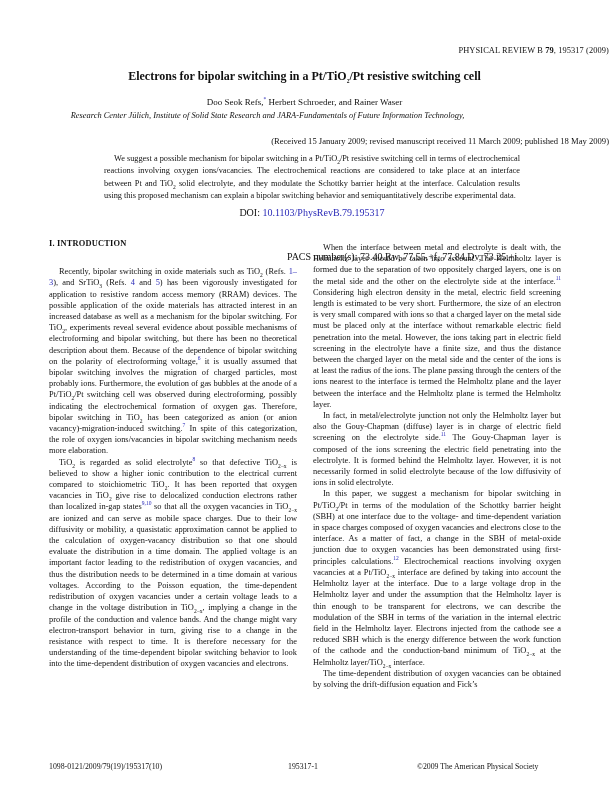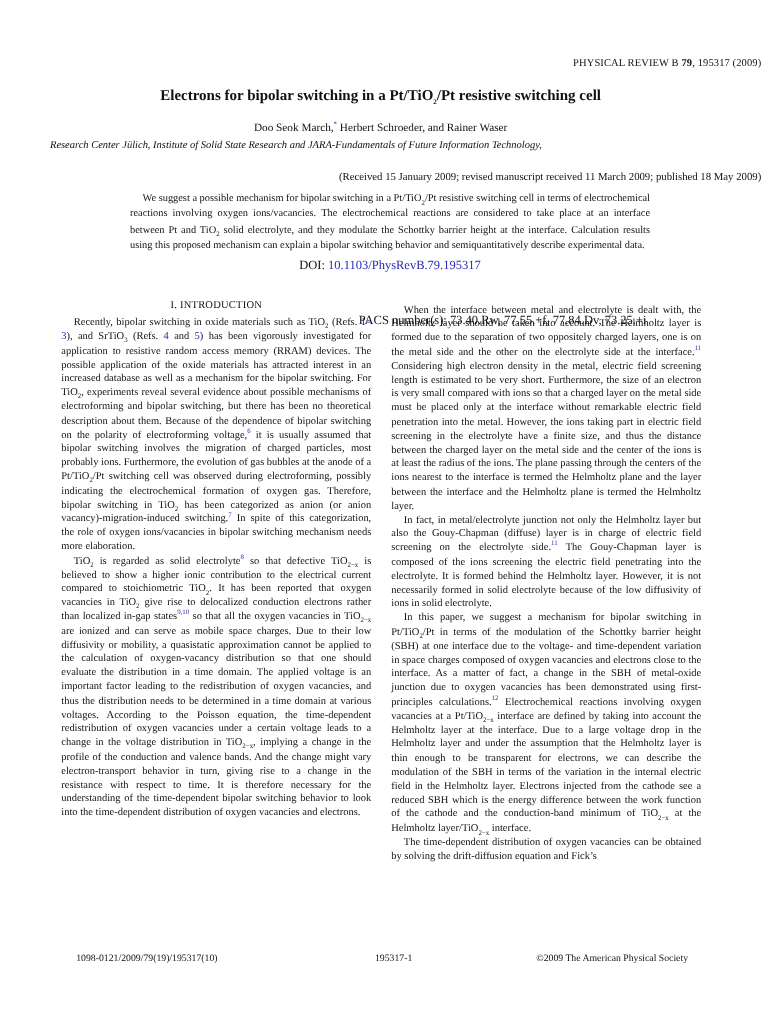--- a/index.html
+++ b/index.html
@@ -2,44 +2,44 @@
 <html><head>
 <meta charset="utf-8">
 <style>
   html, body { margin: 0; padding: 0; background: #ffffff; }
   body { width: 609px; height: 812px; position: relative; overflow: hidden;
          font-family: "Liberation Serif", "DejaVu Serif", serif; color: #111; }
   .abs { position: absolute; }
   .journal { top: 46px; left: 0; width: 609px; text-align: right; font-size: 8.4px; letter-spacing: 0.1px; }
   .title { top: 69px; left: 0; width: 609px; text-align: center; font-size: 12px; font-weight: bold; }
   .authors { top: 97px; left: 0; width: 609px; text-align: center; font-size: 9px; }
-  .affil { top: 110px; left: 0; width: 535px; font-size: 8.4px; font-style: italic; line-height: 12px; padding-left: 40px; }
+  .affil { top: 110px; left: 0; width: 535px; text-align: center; font-size: 8.4px; font-style: italic; line-height: 12px; }
   .received { top: 136px; left: 0; width: 609px; text-align: right; font-size: 8.6px; }
   .abstract { top: 153px; left: 104px; width: 416px; font-size: 8.3px; line-height: 12.3px; text-align: justify; text-indent: 10px; }
   .doi-line { top: 207px; left: 104px; width: 416px; font-size: 10px; text-align: center; }
   .doi-line .pacs { position: absolute; left: 183px; top: 0; white-space: nowrap; margin-top: 44px; }
   .link { color: #2a2ab8; }
   .col { top: 254px; width: 248px; font-size: 8.4px; line-height: 11.2px; text-align: justify; }
   .col.left { left: 49px; top: 238px; }
   .col.right { left: 313px; top: 242px; }
   .col p { margin: 0; text-indent: 10px; }
-  .section-heading { text-align: center; font-weight: normal; font-size: 8.4px; margin: 0 0 3px 0; letter-spacing: 0.2px; }
+  .section-heading { font-weight: bold; font-size: 8.4px; margin: 0 0 17px 0; letter-spacing: 0.2px; }
   sup { font-size: 5.5px; line-height: 0; }
   sub { font-size: 5.5px; line-height: 0; }
   .footer { top: 762px; left: 0; width: 609px; font-size: 7.8px; }
-  .footer span { position: absolute; top: 0; white-space: nowrap; margin-left: 12px; }
+  .footer span { position: absolute; top: 0; white-space: nowrap; }
 </style>
 </head>
 <body>
 
 <div class="abs journal"><span>PHYSICAL REVIEW B</span> <b>79</b><span>, 195317 (2009)</span></div>
 
 <div class="abs title"><span>Electrons for bipolar switching in a Pt/TiO</span><sub>2</sub><span>/Pt resistive switching cell</span></div>
 
-<div class="abs authors"><span>Doo Seok March,</span><sup><a class="link">*</a></sup><span> Herbert Schroeder, and Rainer Waser</span></div>
+<div class="abs authors"><span>Doo Seok Refs,</span><sup><a class="link">*</a></sup><span> Herbert Schroeder, and Rainer Waser</span></div>
 
 <div class="abs affil">
     <div>Research Center Jülich, Institute of Solid State Research and JARA-Fundamentals of Future Information Technology,</div>
   </div>
 
 <div class="abs received">(Received 15 January 2009; revised manuscript received 11 March 2009; published 18 May 2009)</div>
 
 <div class="abs abstract"><span>We suggest a possible mechanism for bipolar switching in a Pt/TiO</span><sub>2</sub><span>/Pt resistive switching cell in terms of electrochemical reactions involving oxygen ions/vacancies. The electrochemical reactions are considered to take place at an interface between Pt and TiO</span><sub>2</sub><span> solid electrolyte, and they modulate the Schottky barrier height at the interface. Calculation results using this proposed mechanism can explain a bipolar switching behavior and semiquantitatively describe experimental data.</span></div>
 
 <div class="abs doi-line">

